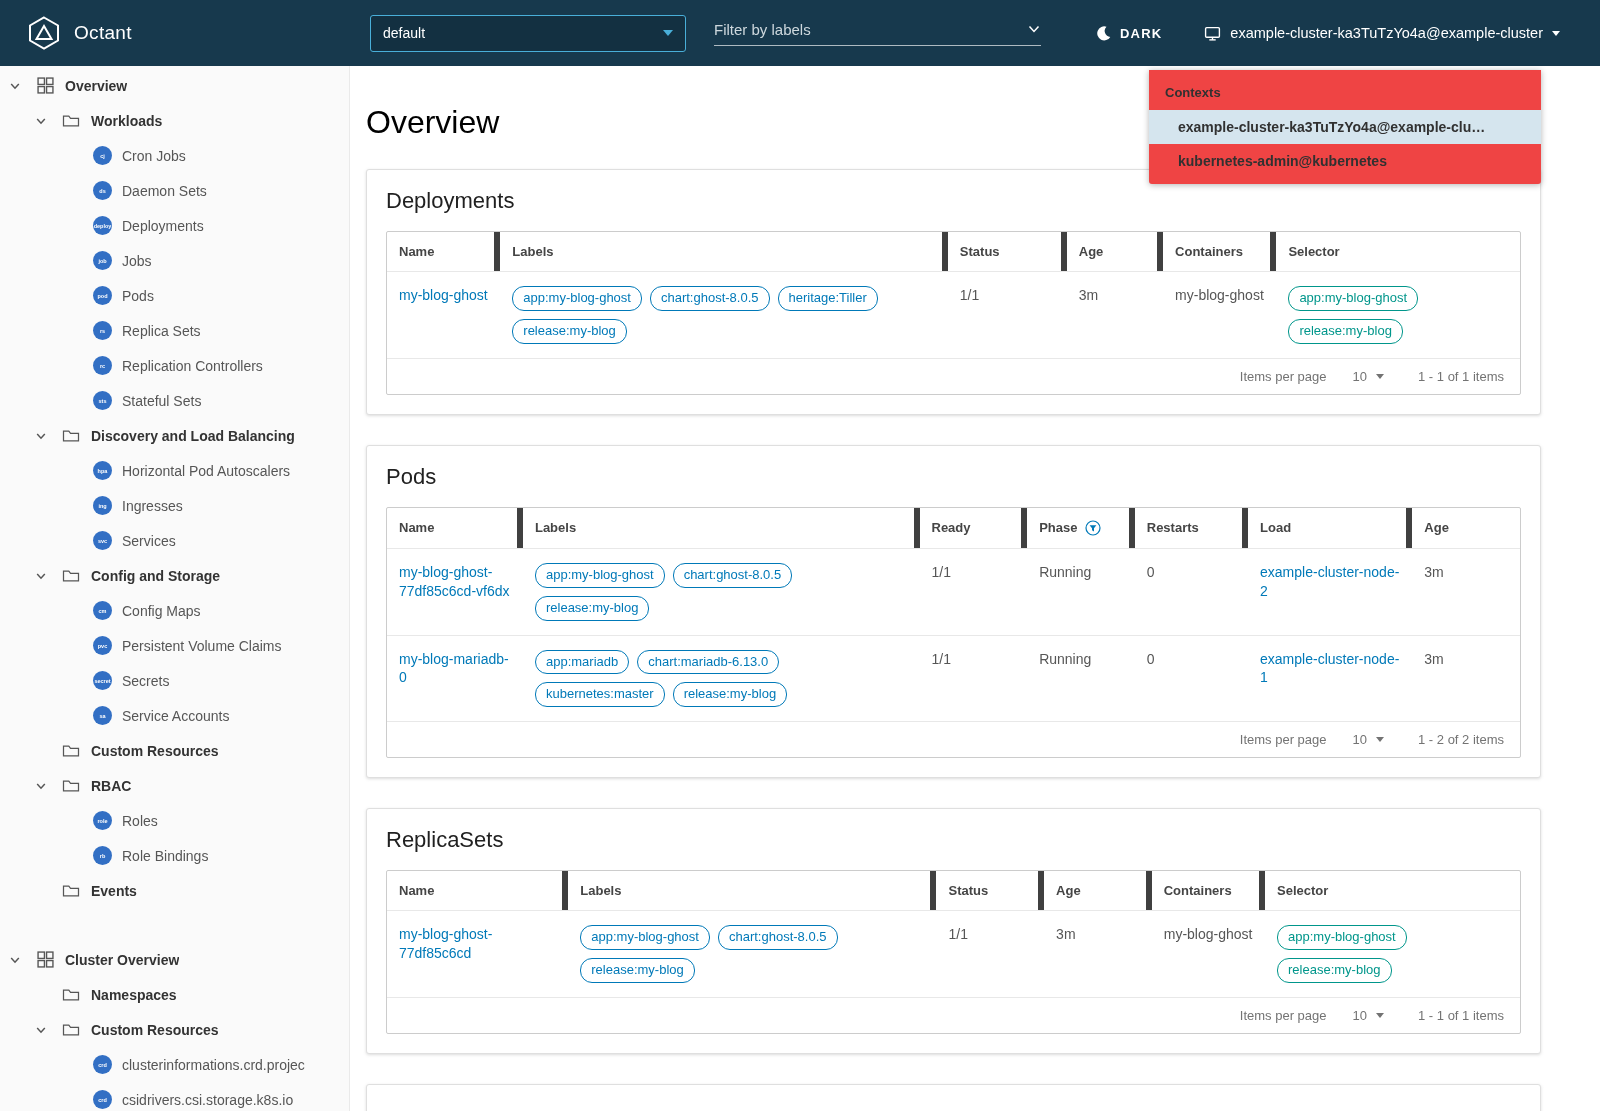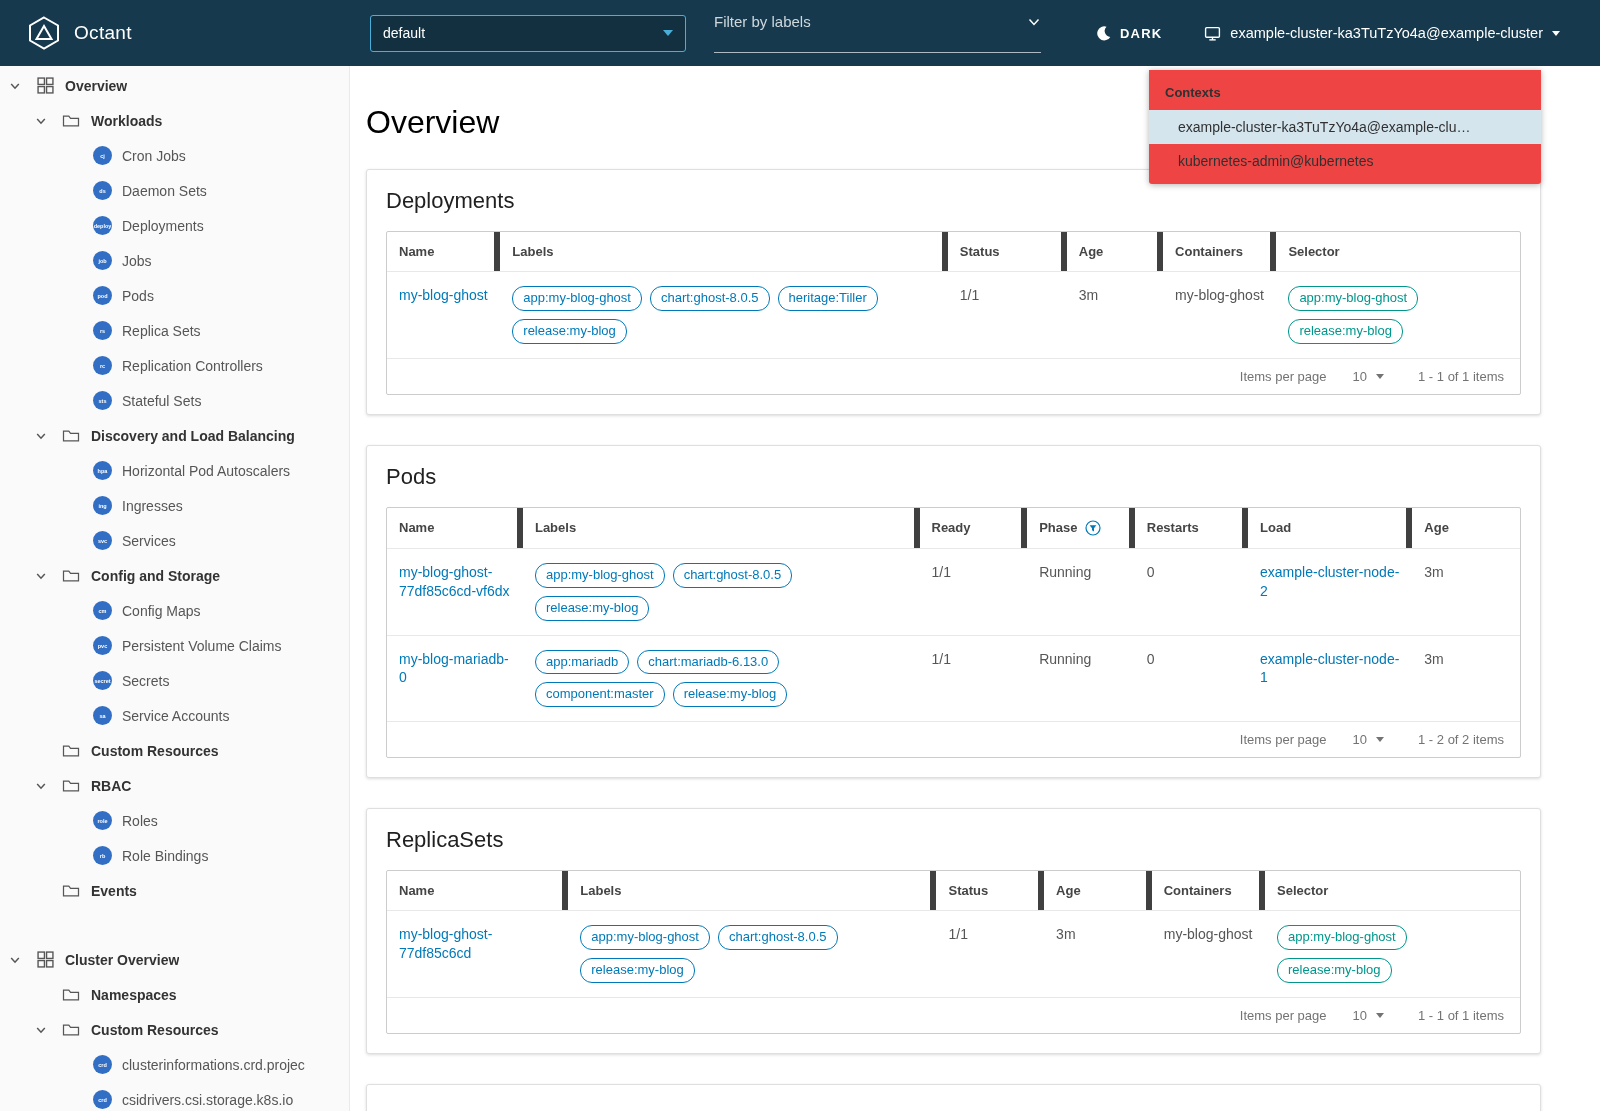--- a/index.html
+++ b/index.html
@@ -5,33 +5,33 @@
   * { margin:0; padding:0; box-sizing:border-box; }
   html,body { width:1600px; height:1111px; }
   body { overflow:hidden; font-family:"Liberation Sans", sans-serif; background:#fff; position:relative; color:#333; }
 
   
   .topbar { height:66px; background:#17394d; display:flex; align-items:center; padding:0 40px 0 26px; color:#fff; position:relative; z-index:10; }
   .brand { display:flex; align-items:center; gap:12px; width:344px; flex:none; }
   .brand-text { font-size:19px; font-weight:400; letter-spacing:.3px; }
   .ns-select { width:316px; height:37px; flex:none; border:1px solid #49afd9; border-radius:3px; background:rgba(0,0,0,.15); display:flex; align-items:center; justify-content:space-between; padding:0 12px; font-size:14px; cursor:pointer; }
   .caret-blue { width:0; height:0; border-left:5px solid transparent; border-right:5px solid transparent; border-top:6px solid #49afd9; }
-  .filter-wrap { margin-left:28px; width:327px; flex:none; border-bottom:1px solid rgba(255,255,255,.65); display:flex; align-items:center; gap:8px; padding-bottom:22px; }
+  .filter-wrap { margin-left:28px; width:327px; flex:none; border-bottom:1px solid rgba(255,255,255,.65); display:flex; align-items:center; gap:8px; padding-bottom:7px; }
   .filter-input { flex:1; background:transparent; border:0; outline:0; color:#fff; font-size:15px; font-family:inherit; }
   .filter-input::placeholder { color:#ced8dd; }
   .chev-white-svg { display:flex; }
   .theme-toggle { margin-left:auto; display:flex; align-items:center; gap:8px; background:none; border:0; color:#fff; font-weight:700; font-size:13px; letter-spacing:1.2px; font-family:inherit; cursor:pointer; }
   .context-btn { margin-left:42px; display:flex; align-items:center; gap:9px; font-size:14.5px; cursor:pointer; max-width:420px; }
   .context-label { white-space:nowrap; overflow:hidden; text-overflow:ellipsis; }
   .caret-white { width:0; height:0; border-left:4.5px solid transparent; border-right:4.5px solid transparent; border-top:5px solid #fff; flex:none; }
 
   
   .context-menu { position:absolute; top:70px; right:59px; width:392px; background:#ef4444; box-shadow:0 1px 6px rgba(0,0,0,.3); border-radius:0 0 3px 3px; padding:10px 0 6px; z-index:40; }
   .ctx-title { font-size:13px; font-weight:700; color:#313131; padding:5px 16px 10px; }
-  .ctx-item { font-size:14px; color:#313131; padding:9px 16px 9px 29px; white-space:nowrap; overflow:hidden; text-overflow:ellipsis; cursor:pointer; }
+  .ctx-item { font-size:14px; color:#313131; padding:9px 16px 9px 29px; white-space:nowrap; overflow:hidden; text-overflow:ellipsis; cursor:pointer;font-weight:bold; }
   .ctx-item.selected { background:#d5e5ee; }
 
   
   .layout { display:flex; height:1045px; }
   .sidebar { width:350px; flex:none; background:#fafafa; border-right:1px solid #eaeaea; padding-top:2px; overflow:hidden; }
   .nav-item { display:flex; align-items:center; height:35px; font-size:14px; color:#333; cursor:pointer; white-space:nowrap; overflow:hidden; }
   .nav-item.group0 { padding-left:9px; }
   .nav-item.group1 { padding-left:35px; }
   .nav-item.leaf { padding-left:93px; color:#565656; }
   .nav-item.bold { font-weight:600; }
@@ -427,21 +427,21 @@
             <div class="dg-cell" style="width: 10%;"><span>0</span></div>
             <div class="dg-cell" style="width: 14.5%;"><a class="cell-link">example-cluster-node-2</a></div>
             <div class="dg-cell" style="width: 9.5%;"><span>3m</span></div>
           </div>
           <div class="dg-row">
             <div class="dg-cell" style="width: 12%;"><a class="cell-link">my-blog-mariadb-0</a></div>
             <div class="dg-cell" style="width: 35%;">
               <div class="pills-wrap">
                 <span class="pill blue">app:mariadb</span>
                 <span class="pill blue">chart:mariadb-6.13.0</span>
-                <span class="pill blue">component:master</span>
+                <span class="pill blue">kubernetes:master</span>
                 <span class="pill blue">release:my-blog</span>
               </div>
             </div>
             <div class="dg-cell" style="width: 9.5%;"><span>1/1</span></div>
             <div class="dg-cell" style="width: 9.5%;"><span>Running</span></div>
             <div class="dg-cell" style="width: 10%;"><span>0</span></div>
             <div class="dg-cell" style="width: 14.5%;"><a class="cell-link">example-cluster-node-1</a></div>
             <div class="dg-cell" style="width: 9.5%;"><span>3m</span></div>
           </div>
           <div class="dg-foot">

